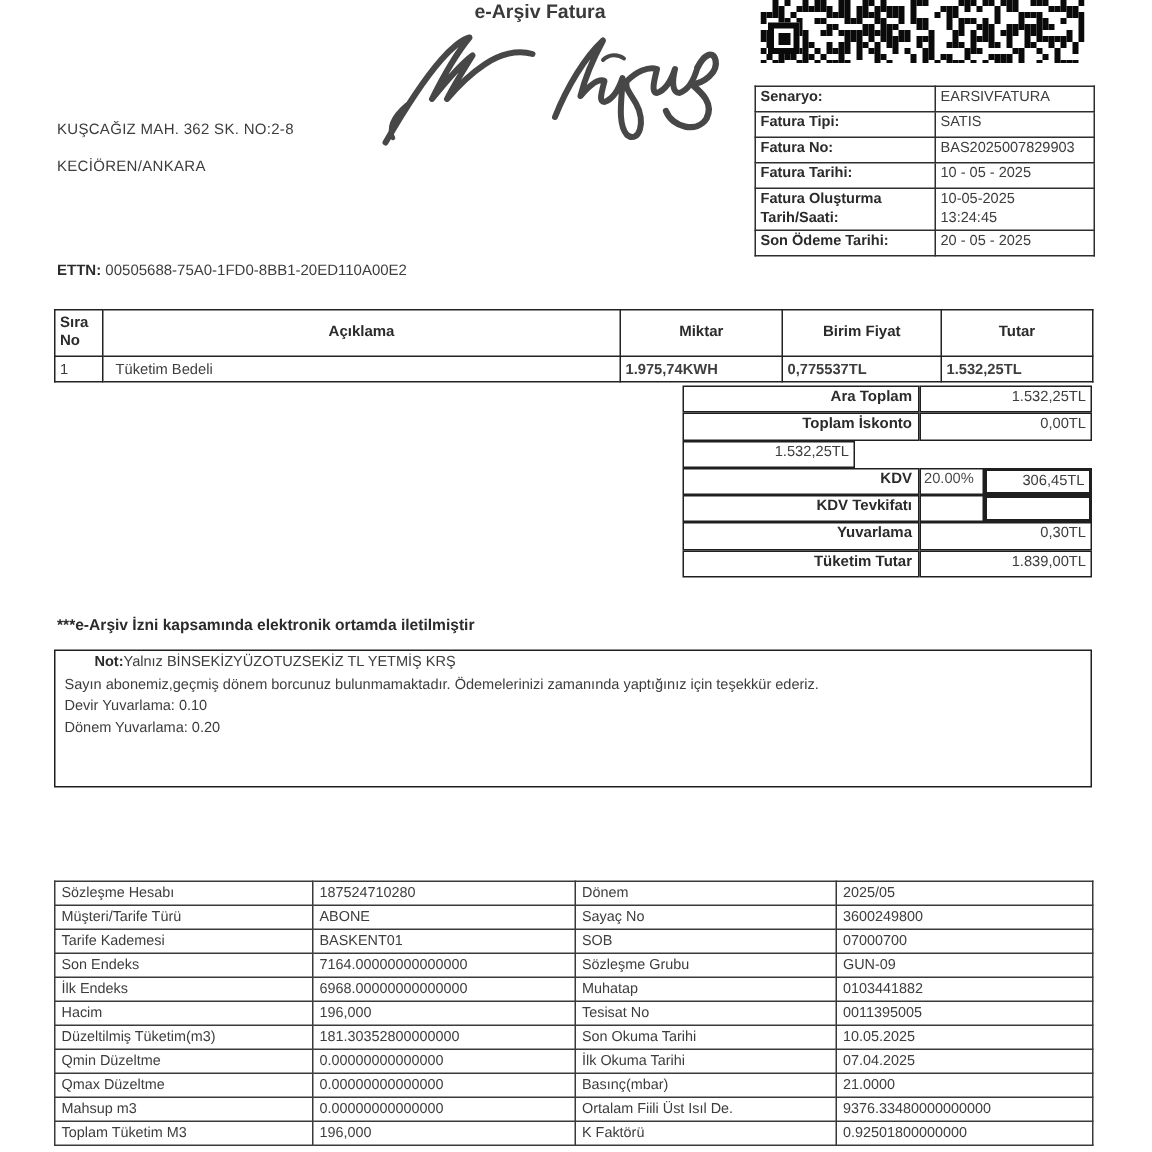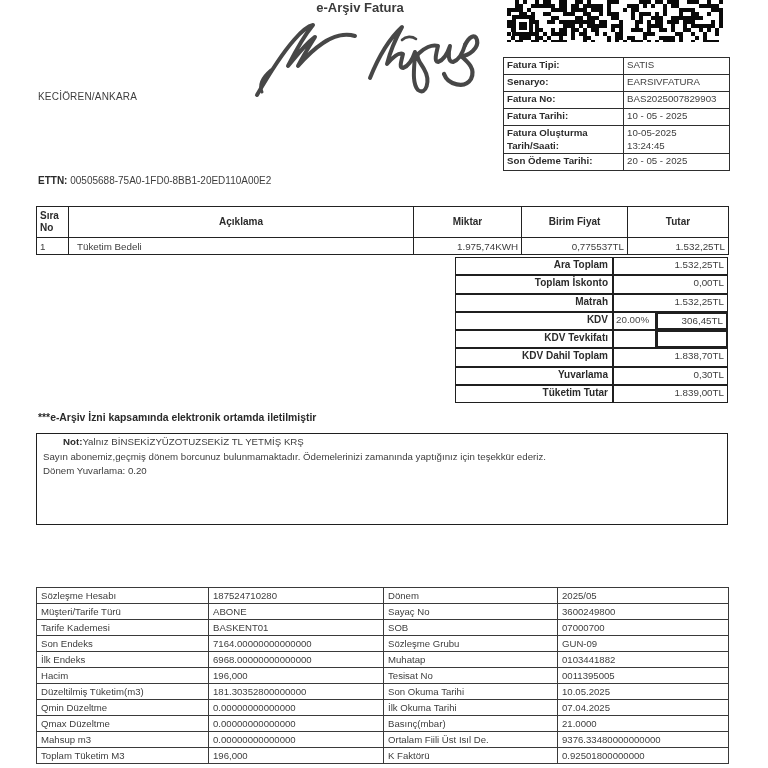--- a/index.html
+++ b/index.html
@@ -25,21 +25,21 @@
   .ettn .lbl{font-weight:bold;color:#2b2b2b;}
   
   .info-tbl{left:503px;top:57px;width:227px;border-collapse:collapse;table-layout:fixed;}
   .info-tbl td{border:1.4px solid #2e2e2e;font-size:9.7px;padding:1px 3px;vertical-align:top;height:14px;line-height:12.5px;color:#3d3d3d;}
   .info-tbl td.lbl{width:113px;font-weight:bold;color:#2b2b2b;}
   
   .items-tbl{left:36px;top:206px;width:692px;border-collapse:collapse;table-layout:fixed;}
   .items-tbl th{border:1.6px solid #222;font-size:10px;font-weight:bold;height:30px;text-align:center;padding:0 2px;color:#2b2b2b;line-height:12px;}
   .items-tbl th.no{text-align:left;padding-left:3px;}
   .items-tbl td{border:1.6px solid #222;font-size:9.8px;height:16px;padding:0 3px;color:#3d3d3d;}
-  .items-tbl td.num{text-align:right;}
+  .items-tbl td.num{text-align:left;font-weight:bold;}
   .items-tbl td.desc{padding-left:8px;}
   
   .totals{left:455px;top:257px;width:273px;}
   .trow{display:flex;width:273px;height:18.3px;box-sizing:border-box;}
   .trow .c{box-sizing:border-box;border:1.6px solid #1f1f1f;height:100%;line-height:14.5px;}
   .trow .lab{width:158px;font-weight:bold;font-size:10px;text-align:right;padding-right:4px;color:#2b2b2b;}
   .trow .val{width:115px;font-size:9.8px;text-align:right;padding-right:3px;color:#3d3d3d;}
   .trow .pct{width:43px;font-size:9.8px;text-align:left;padding-left:2px;color:#4a4a4a;}
   .trow .val.sm{width:72px;}
   .trow .thick{border-width:2.2px;}
@@ -372,37 +372,38 @@
 
   <svg class="abs sig" viewBox="0 0 232 86" fill="none" stroke="#474747" stroke-width="4" stroke-linecap="round" stroke-linejoin="round">
     <path d="M5 83 C16 64 28 44 42 28 C48 21 56 14 61 13 C52 24 42 42 36 54 C44 44 56 30 63 25 C58 33 50 46 46 54 C52 47 62 37 71 31 C81 24 93 21 103 24"></path>
     <path d="M10 80 C6 72 12 64 19 58" stroke-width="3"></path>
     <path d="M118 66 C126 46 138 26 150 15 C144 26 138 40 135 52 C141 45 147 40 151 42 C149 50 147 56 151 56 C157 54 161 46 163 40 C163 52 159 70 166 78 C174 84 179 69 172 57 C168 50 164 46 166 42 C172 36 180 32 186 34 C184 42 182 50 186 50 C192 48 196 40 198 34 C196 42 196 50 201 50 C207 48 211 40 213 33"></path>
     <path d="M213 33 C217 25 223 21 225 28 C227 36 217 44 209 44 C216 50 224 57 219 67 C213 77 196 73 192 62" stroke-width="4.2"></path>
     <path d="M150 28 C154 24 160 24 164 27" stroke-width="2.6"></path>
   </svg>
 
   <div class="abs cust">
+    <div>KUŞCAĞIZ MAH. 362 SK. NO:2-8</div>
     <div class="district">KECİÖREN/ANKARA</div>
   </div>
 
   <div class="abs ettn">
     <span class="lbl">ETTN:</span>
     <span>00505688-75A0-1FD0-8BB1-20ED110A00E2</span>
   </div>
 
   <table class="abs info-tbl">
     <tbody>
         <tr>
+      <td class="lbl">Senaryo:</td>
+      <td>EARSIVFATURA</td>
+    </tr>
+    <tr>
       <td class="lbl">Fatura Tipi:</td>
       <td>SATIS</td>
-    </tr>
-    <tr>
-      <td class="lbl">Senaryo:</td>
-      <td>EARSIVFATURA</td>
     </tr>
     <tr>
       <td class="lbl">Fatura No:</td>
       <td>BAS2025007829903</td>
     </tr>
     <tr>
       <td class="lbl">Fatura Tarihi:</td>
       <td>10 - 05 - 2025</td>
     </tr>
     <tr>
@@ -448,54 +449,50 @@
   <div class="abs totals">
     <div class="trow">
       <div class="c lab">Ara Toplam</div>
       <div class="c val">1.532,25TL</div>
     </div>
     <div class="trow">
       <div class="c lab">Toplam İskonto</div>
       <div class="c val">0,00TL</div>
     </div>
     <div class="trow">
-      <div class="c lab">Matrah</div>
       <div class="c val">1.532,25TL</div>
     </div>
     <div class="trow">
       <div class="c lab">KDV</div>
       <div class="c pct">20.00%</div>
       <div class="c val sm thick">306,45TL</div>
     </div>
     <div class="trow">
       <div class="c lab">KDV Tevkifatı</div>
       <div class="c pct"></div>
       <div class="c val sm thick"></div>
     </div>
     <div class="trow">
-      <div class="c lab">KDV Dahil Toplam</div>
-      <div class="c val">1.838,70TL</div>
-    </div>
-    <div class="trow">
       <div class="c lab">Yuvarlama</div>
       <div class="c val">0,30TL</div>
     </div>
     <div class="trow">
       <div class="c lab">Tüketim Tutar</div>
       <div class="c val">1.839,00TL</div>
     </div>
   </div>
 
   <div class="abs consent">***e-Arşiv İzni kapsamında elektronik ortamda iletilmiştir</div>
 
   <div class="abs notes">
     <div class="first">
       <span class="b">Not:</span><span>Yalnız BİNSEKİZYÜZOTUZSEKİZ TL YETMİŞ KRŞ</span>
     </div>
     <div>Sayın abonemiz,geçmiş dönem borcunuz bulunmamaktadır. Ödemelerinizi zamanında yaptığınız için teşekkür ederiz.</div>
+    <div>Devir Yuvarlama: 0.10</div>
     <div>Dönem Yuvarlama: 0.20</div>
   </div>
 
   <table class="abs det-tbl">
     <colgroup>
         <col style="width:172px">
         <col style="width:175px">
         <col style="width:174px">
         <col style="width:171px">
       </colgroup>

